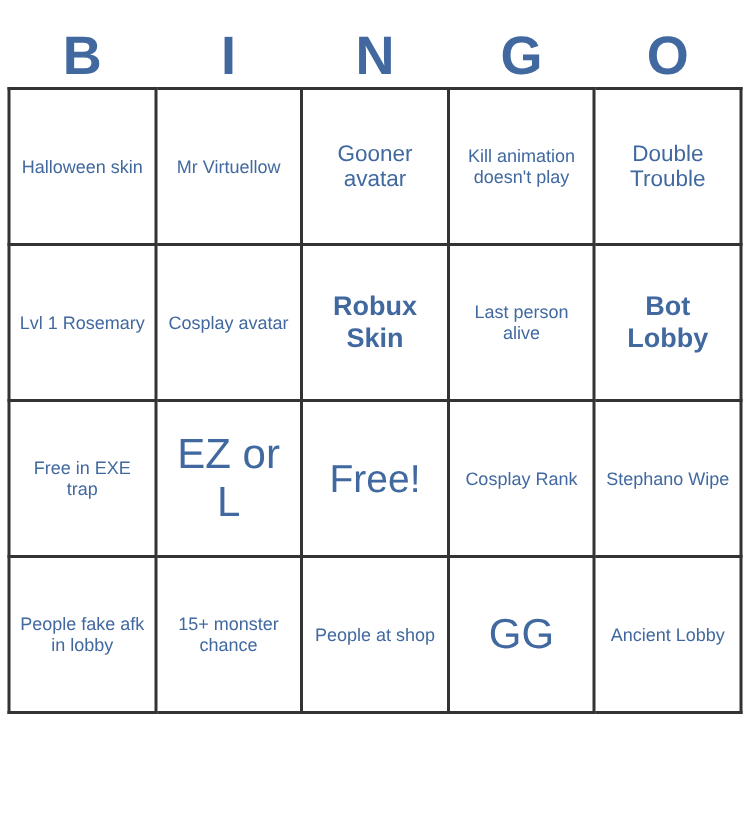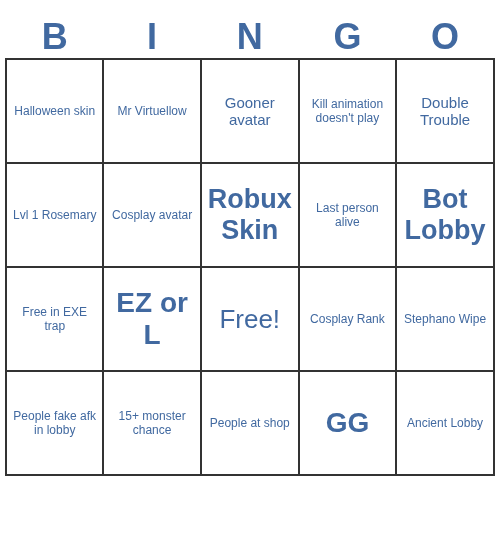--- a/index.html
+++ b/index.html
@@ -49,27 +49,27 @@
       font-weight: normal;
     }
 
     .cell-medium {
       font-size: 15px;
       font-weight: normal;
       margin-top: 28px;
     }
 
     .cell-large {
-      font-size: 27px;
+      font-size: 18px;
       font-weight: bold;
     }
 
     .cell-xlarge {
       font-size: 28px;
-      font-weight: bold;
+      font-weight: normal;
     }
 
     .cell-free {
       font-size: 26px;
       font-weight: normal;
     }
   </style>
 </head>
 <body>
 

